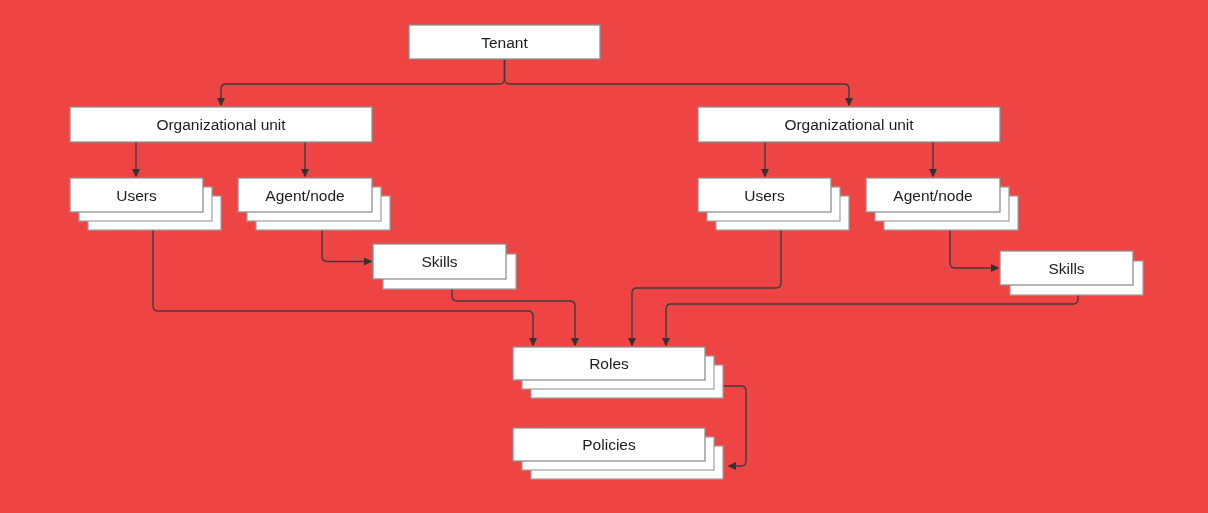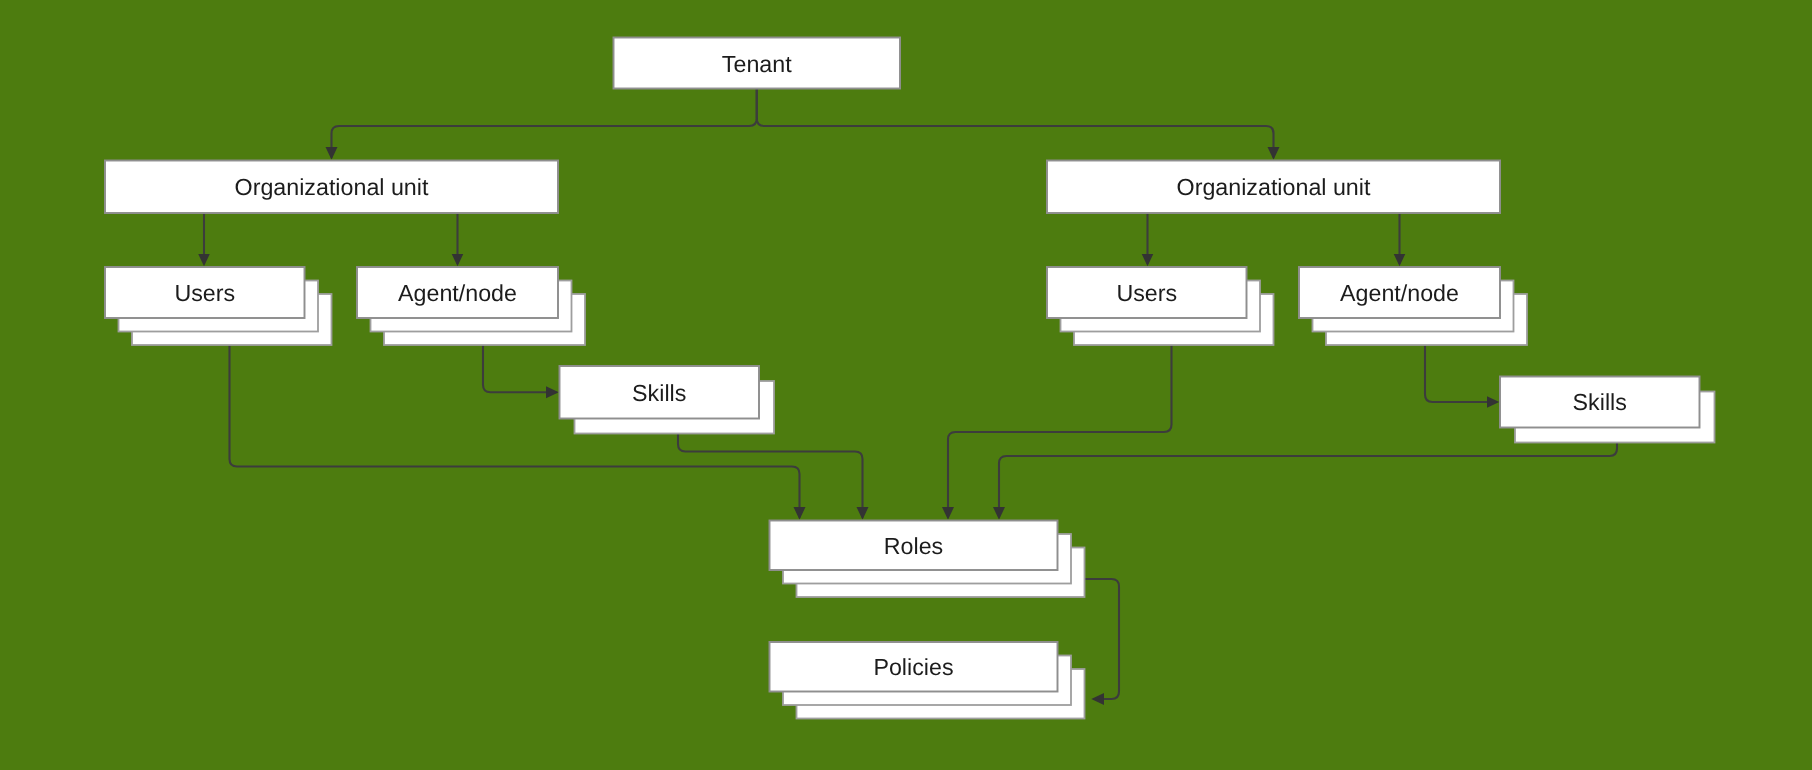--- a/index.html
+++ b/index.html
@@ -5,21 +5,21 @@
   html, body {
     margin: 0;
     padding: 0;
     background: #ffffff;
     font-family: "Liberation Sans", sans-serif;
   }
   .canvas {
     position: relative;
     width: 1208px;
     height: 513px;
-    background: #4d7c0f;
+    background: #ef4444;
     overflow: hidden;
   }
   svg { display: block; }
   .box {
     fill: #ffffff;
     stroke: #8f8f8f;
     stroke-width: 1.3;
   }
   .shadow {
     fill: #ffffff;

